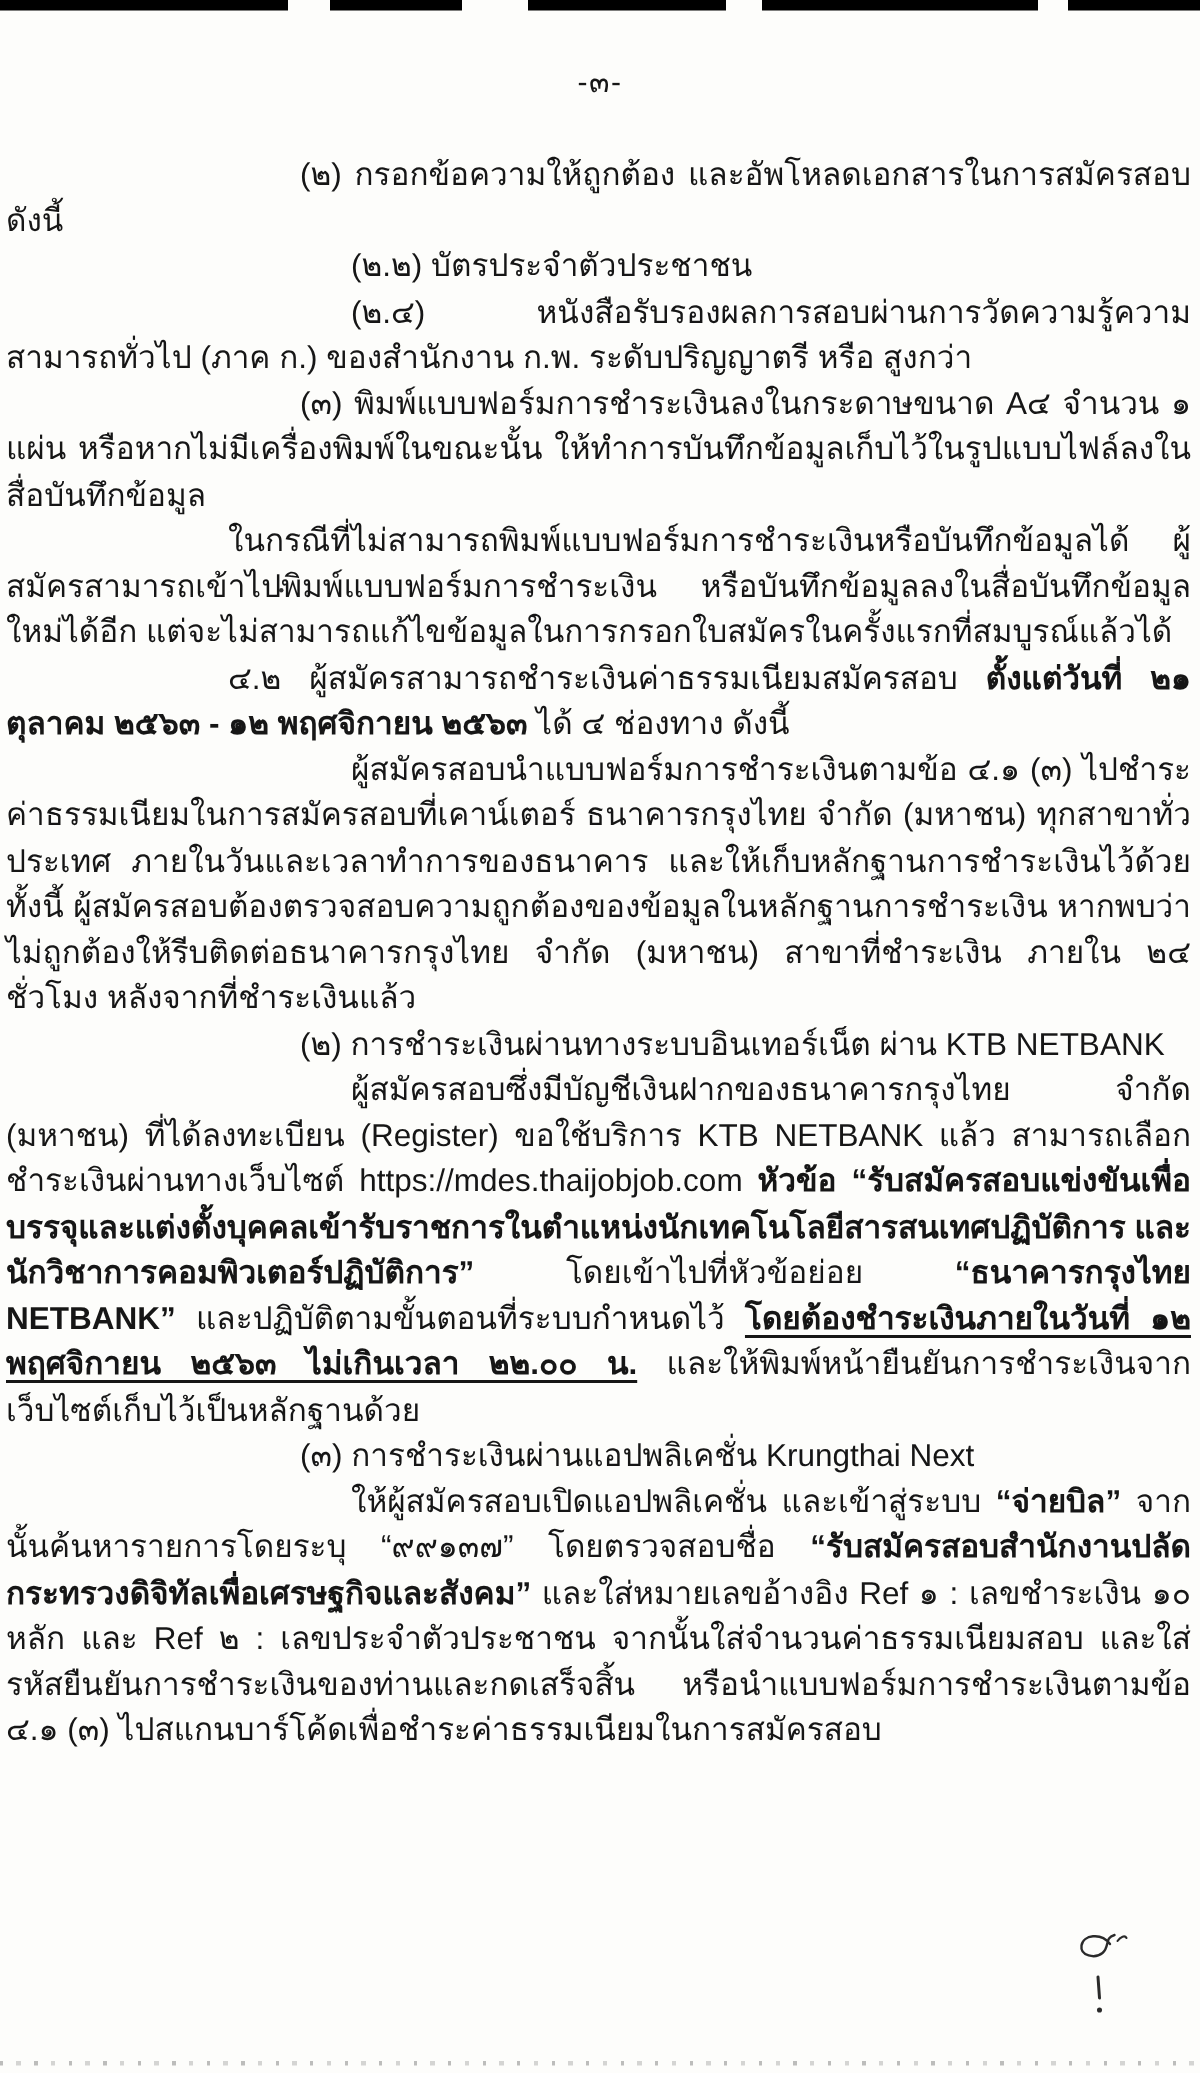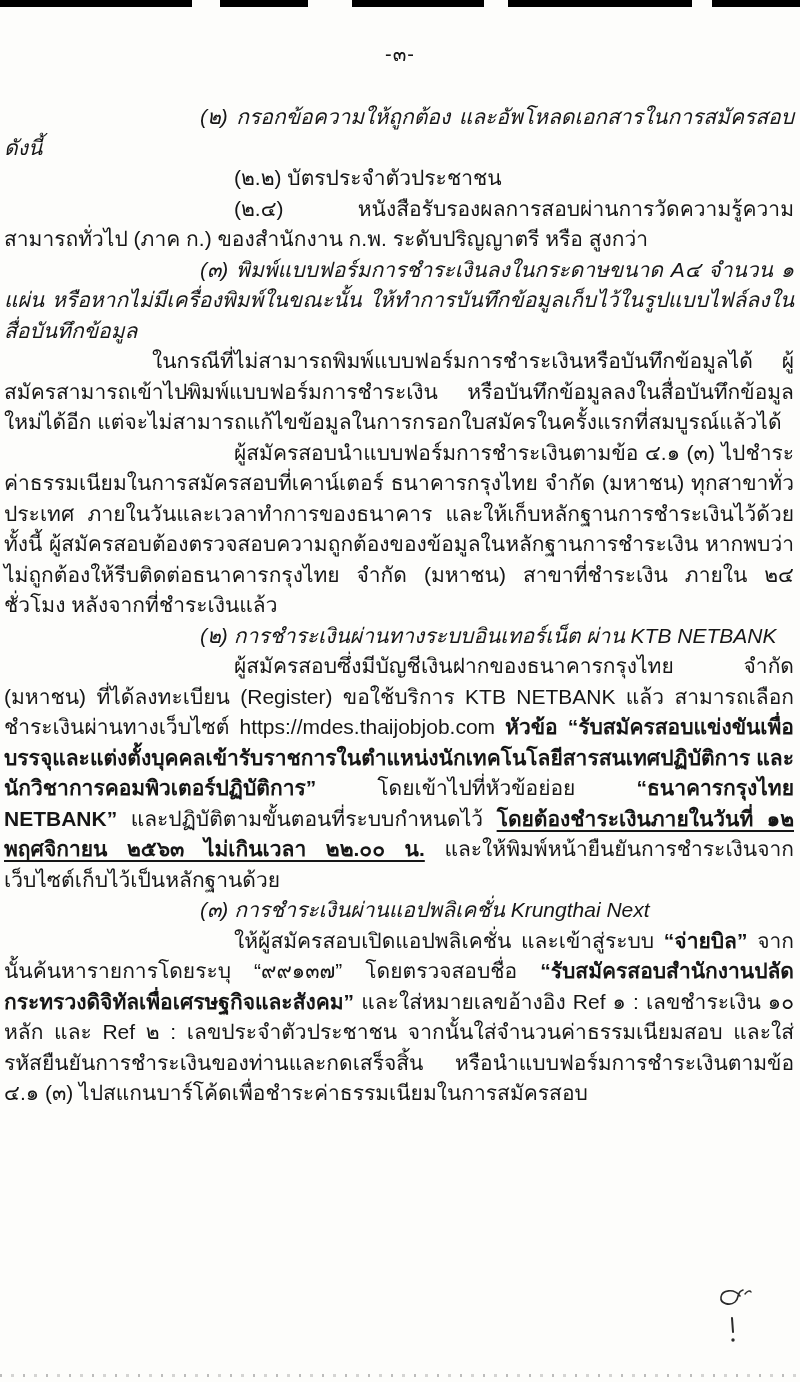--- a/index.html
+++ b/index.html
@@ -33,21 +33,21 @@
   }
   .content{
     margin-top:32px;
     padding:0 6px 0 4px;
     font-size:21px;
     line-height:30.5px;
     text-align:justify;
   }
   .para{margin:0;}
   .para.l1{text-indent:148px;}
-  .para.l2{text-indent:196px;font-style:italic;}
+  .para.l2{text-indent:196px;}
   .para.l3{text-indent:230px;}
   .b{font-weight:700;}
   .u{
     text-decoration:underline;
     text-underline-offset:4px;
     text-decoration-thickness:1.5px;
   }
   .handwritten-mark{
     position:absolute;
     top:1284px;
@@ -70,20 +70,21 @@
   <div class="scan-bar-top"></div>
 
   <div class="page-number">-๓-</div>
 
   <div class="content" id="paragraphs">
       <p class="para l2"><span>(๒) กรอกข้อความให้ถูกต้อง และอัพโหลดเอกสารในการสมัครสอบ ดังนี้</span></p>
       <p class="para l3"><span>(๒.๒) บัตรประจำตัวประชาชน</span></p>
       <p class="para l3"><span>(๒.๔) หนังสือรับรองผลการสอบผ่านการวัดความรู้ความสามารถทั่วไป (ภาค ก.) ของสำนักงาน ก.พ. ระดับปริญญาตรี หรือ สูงกว่า</span></p>
       <p class="para l2"><span>(๓) พิมพ์แบบฟอร์มการชำระเงินลงในกระดาษขนาด A๔ จำนวน ๑ แผ่น หรือหากไม่มีเครื่องพิมพ์ในขณะนั้น ให้ทำการบันทึกข้อมูลเก็บไว้ในรูปแบบไฟล์ลงในสื่อบันทึกข้อมูล</span></p>
       <p class="para l1"><span>ในกรณีที่ไม่สามารถพิมพ์แบบฟอร์มการชำระเงินหรือบันทึกข้อมูลได้ ผู้สมัครสามารถเข้าไปพิมพ์แบบฟอร์มการชำระเงิน หรือบันทึกข้อมูลลงในสื่อบันทึกข้อมูลใหม่ได้อีก แต่จะไม่สามารถแก้ไขข้อมูลในการกรอกใบสมัครในครั้งแรกที่สมบูรณ์แล้วได้</span></p>
+      <p class="para l1"><span>๔.๒ ผู้สมัครสามารถชำระเงินค่าธรรมเนียมสมัครสอบ </span><span class="b">ตั้งแต่วันที่ ๒๑ ตุลาคม ๒๕๖๓ - ๑๒ พฤศจิกายน ๒๕๖๓</span><span> ได้ ๔ ช่องทาง ดังนี้</span></p>
       <p class="para l3"><span>ผู้สมัครสอบนำแบบฟอร์มการชำระเงินตามข้อ ๔.๑ (๓) ไปชำระค่าธรรมเนียมในการสมัครสอบที่เคาน์เตอร์ ธนาคารกรุงไทย จำกัด (มหาชน) ทุกสาขาทั่วประเทศ ภายในวันและเวลาทำการของธนาคาร และให้เก็บหลักฐานการชำระเงินไว้ด้วย ทั้งนี้ ผู้สมัครสอบต้องตรวจสอบความถูกต้องของข้อมูลในหลักฐานการชำระเงิน หากพบว่าไม่ถูกต้องให้รีบติดต่อธนาคารกรุงไทย จำกัด (มหาชน) สาขาที่ชำระเงิน ภายใน ๒๔ ชั่วโมง หลังจากที่ชำระเงินแล้ว</span></p>
       <p class="para l2"><span>(๒) การชำระเงินผ่านทางระบบอินเทอร์เน็ต ผ่าน KTB NETBANK</span></p>
       <p class="para l3"><span>ผู้สมัครสอบซึ่งมีบัญชีเงินฝากของธนาคารกรุงไทย จำกัด (มหาชน) ที่ได้ลงทะเบียน (Register) ขอใช้บริการ KTB NETBANK แล้ว สามารถเลือกชำระเงินผ่านทางเว็บไซต์ https://mdes.thaijobjob.com </span><span class="b">หัวข้อ “รับสมัครสอบแข่งขันเพื่อบรรจุและแต่งตั้งบุคคลเข้ารับราชการในตำแหน่งนักเทคโนโลยีสารสนเทศปฏิบัติการ และนักวิชาการคอมพิวเตอร์ปฏิบัติการ”</span><span> โดยเข้าไปที่หัวข้อย่อย </span><span class="b">“ธนาคารกรุงไทย NETBANK”</span><span> และปฏิบัติตามขั้นตอนที่ระบบกำหนดไว้ </span><span class="b u">โดยต้องชำระเงินภายในวันที่ ๑๒ พฤศจิกายน ๒๕๖๓ ไม่เกินเวลา ๒๒.๐๐ น.</span><span> และให้พิมพ์หน้ายืนยันการชำระเงินจากเว็บไซต์เก็บไว้เป็นหลักฐานด้วย</span></p>
       <p class="para l2"><span>(๓) การชำระเงินผ่านแอปพลิเคชั่น Krungthai Next</span></p>
       <p class="para l3"><span>ให้ผู้สมัครสอบเปิดแอปพลิเคชั่น และเข้าสู่ระบบ </span><span class="b">“จ่ายบิล”</span><span> จากนั้นค้นหารายการโดยระบุ “๙๙๑๓๗” โดยตรวจสอบชื่อ </span><span class="b">“รับสมัครสอบสำนักงานปลัดกระทรวงดิจิทัลเพื่อเศรษฐกิจและสังคม”</span><span> และใส่หมายเลขอ้างอิง Ref ๑ : เลขชำระเงิน ๑๐ หลัก และ Ref ๒ : เลขประจำตัวประชาชน จากนั้นใส่จำนวนค่าธรรมเนียมสอบ และใส่รหัสยืนยันการชำระเงินของท่านและกดเสร็จสิ้น หรือนำแบบฟอร์มการชำระเงินตามข้อ ๔.๑ (๓) ไปสแกนบาร์โค้ดเพื่อชำระค่าธรรมเนียมในการสมัครสอบ </span></p>
     </div>
 
   <svg class="handwritten-mark" width="44" height="64" viewBox="0 0 44 64" fill="none">
     <path d="M30 12 C24 4, 12 6, 11 13 C10 20, 20 22, 25 18 C30 14, 26 8, 33 6" stroke="#2a2a2a" stroke-width="1.6" stroke-linecap="round"></path>
     <path d="M35 10 C37 7, 40 6, 41 8" stroke="#2a2a2a" stroke-width="1.4" stroke-linecap="round"></path>

